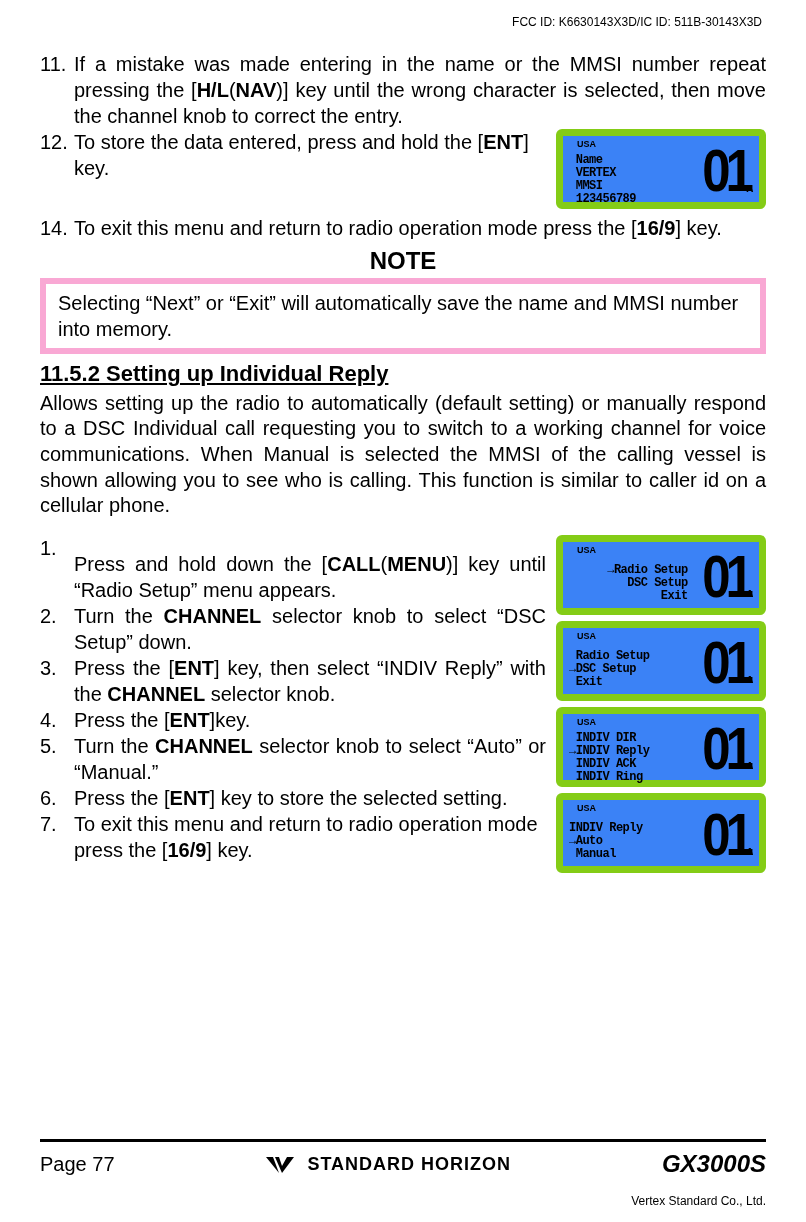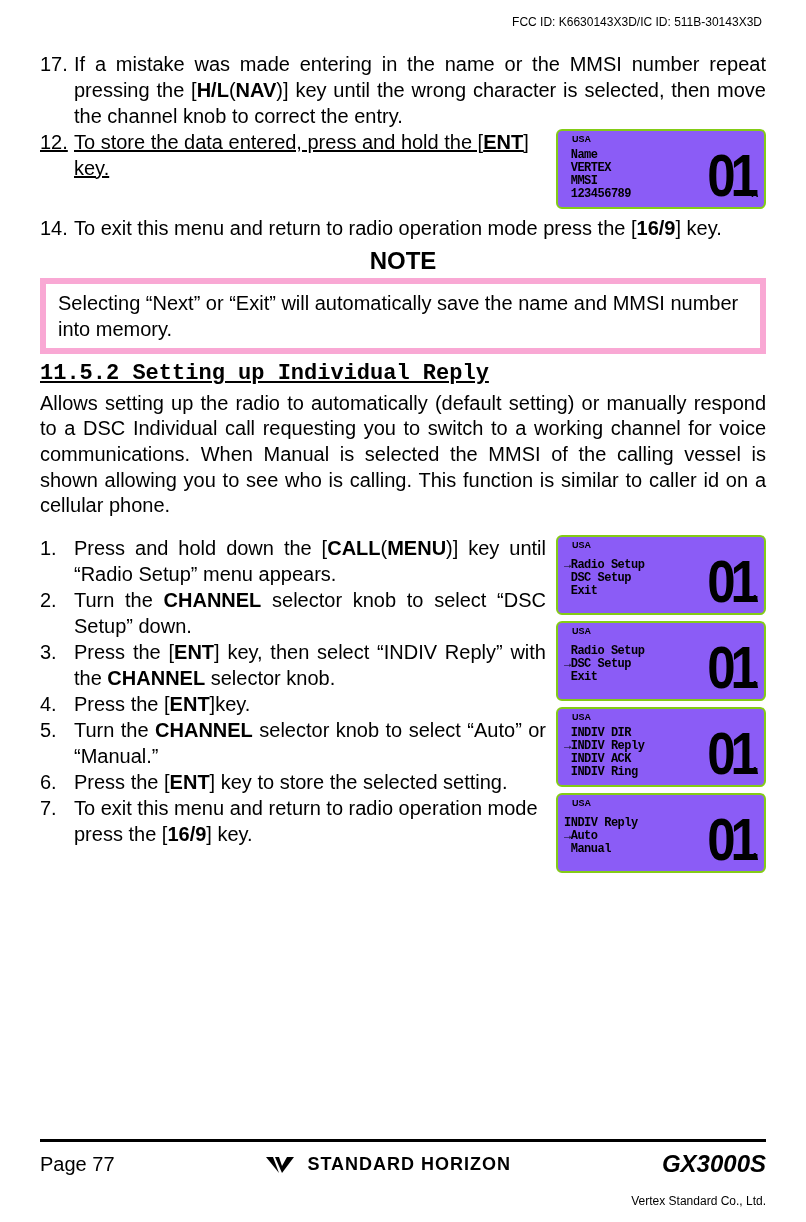--- a/index.html
+++ b/index.html
@@ -33,29 +33,29 @@
     display: flex;
     align-items: flex-start;
     gap: 10px;
   }
   .with-figure .figs {
     flex: 0 0 auto;
   }
   .lcd {
     width: 210px;
     height: 80px;
-    border: 2px solid #84cc16;
+    border: 7px solid #84cc16;
     border-radius: 6px;
     box-sizing: border-box;
     padding: 4px 6px 2px 6px;
     display: flex;
     gap: 6px;
     margin-bottom: 6px;
     position: relative;
-    background: #8b5cf6;
+    background: #3b82f6;
   }
   .lcd .usa {
     position: absolute;
     top: 3px;
     left: 14px;
     font-size: 9px;
     font-weight: bold;
     font-family: Arial, sans-serif;
   }
   .lcd .leftcol {
@@ -103,21 +103,20 @@
     font-size: 20px;
     line-height: 1.3;
     margin-bottom: 6px;
   }
   .section-heading {
     font-weight: bold;
     font-size: 22px;
     text-decoration: underline;
     margin-top: 4px;
     margin-bottom: 2px;
-    font-family: Liberation Mono, monospace;
   }
   .para {
     font-size: 20px;
     line-height: 1.28;
     text-align: justify;
     margin-bottom: 16px;
   }
   .key { font-weight: bold; }
   .sans-it { font-family: Arial, sans-serif; }
   .bottom-bar {
@@ -161,29 +160,29 @@
 </head>
 <body>
 
 <div class="page">
 
   <div class="fccid">FCC ID: K6630143X3D/IC ID: 511B-30143X3D</div>
 
   <div class="body-text">
 
     <div style="display:flex;">
-      <div class="num" style="flex:0 0 34px;">17.</div>
+      <div class="num" style="flex:0 0 34px;">11.</div>
       <div class="txt" style="flex:1 1 auto;text-align:justify;">
         <span>If a mistake was made entering in the name or the MMSI number repeat pressing the [</span><span class="key">H/L</span><span>(</span><span class="key">NAV</span><span>)] key until the wrong character is selected, then move the channel knob to correct the entry.</span>
       </div>
     </div>
 
     <div class="with-figure">
       <div style="flex:1 1 auto;">
-        <div style="display:flex;text-decoration:underline;">
+        <div style="display:flex;">
           <div class="num" style="flex:0 0 34px;">12.</div>
           <div class="txt" style="flex:1 1 auto;">
             <span>To store the data entered, press and hold the [</span><span class="key">ENT</span><span>] key.</span>
           </div>
         </div>
       </div>
       <div class="figs">
         <div class="lcd">
           <div class="usa">USA</div>
           <div class="leftcol"> Name
@@ -211,21 +210,21 @@
     </div>
 
     <div class="section-heading">11.5.2  Setting up Individual Reply</div>
     <div class="para">Allows setting up the radio to automatically (default setting) or manually respond to a DSC Individual call requesting you to switch to a working channel for voice communications. When Manual is selected the MMSI of the calling vessel is shown allowing you to see who is calling. This function is similar to caller id on a cellular phone.</div>
 
     <div class="with-figure">
       <div style="flex:1 1 auto;">
 
         <div style="display:flex;">
           <div class="num" style="flex:0 0 34px;">1.</div>
-          <div class="txt" style="flex:1 1 auto;text-align:justify;">
+          <div class="txt" style="flex:1 1 auto;text-align:justify;margin-top:16px;">
             <span>Press and hold down the [</span><span class="key">CALL</span><span>(</span><span class="key">MENU</span><span>)] key until “</span><span class="sans-it">Radio Setup</span><span>” menu appears.</span>
           </div>
         </div>
 
         <div style="display:flex;">
           <div class="num" style="flex:0 0 34px;">2.</div>
           <div class="txt" style="flex:1 1 auto;text-align:justify;">
             <span>Turn the </span><span class="key">CHANNEL</span><span> selector knob to select “</span><span class="sans-it">DSC Setup</span><span>” down.</span>
           </div>
         </div>
@@ -263,21 +262,21 @@
           <div class="txt" style="flex:1 1 auto;">
             <span>To exit this menu and return to radio operation mode press the [</span><span class="key">16/9</span><span>] key.</span>
           </div>
         </div>
 
       </div>
 
       <div class="figs">
         <div class="lcd">
           <div class="usa">USA</div>
-          <div class="leftcol" style="padding-top:18px;">→Radio Setup
+          <div class="leftcol" style="padding-top:18px;text-align:right;">→Radio Setup
  DSC Setup
  Exit</div>
           <div class="bignum">
               <span class="digits">01</span>
               <span class="asuffix">A</span>
             </div>
         </div>
         <div class="lcd">
           <div class="usa">USA</div>
           <div class="leftcol" style="padding-top:18px;"> Radio Setup

